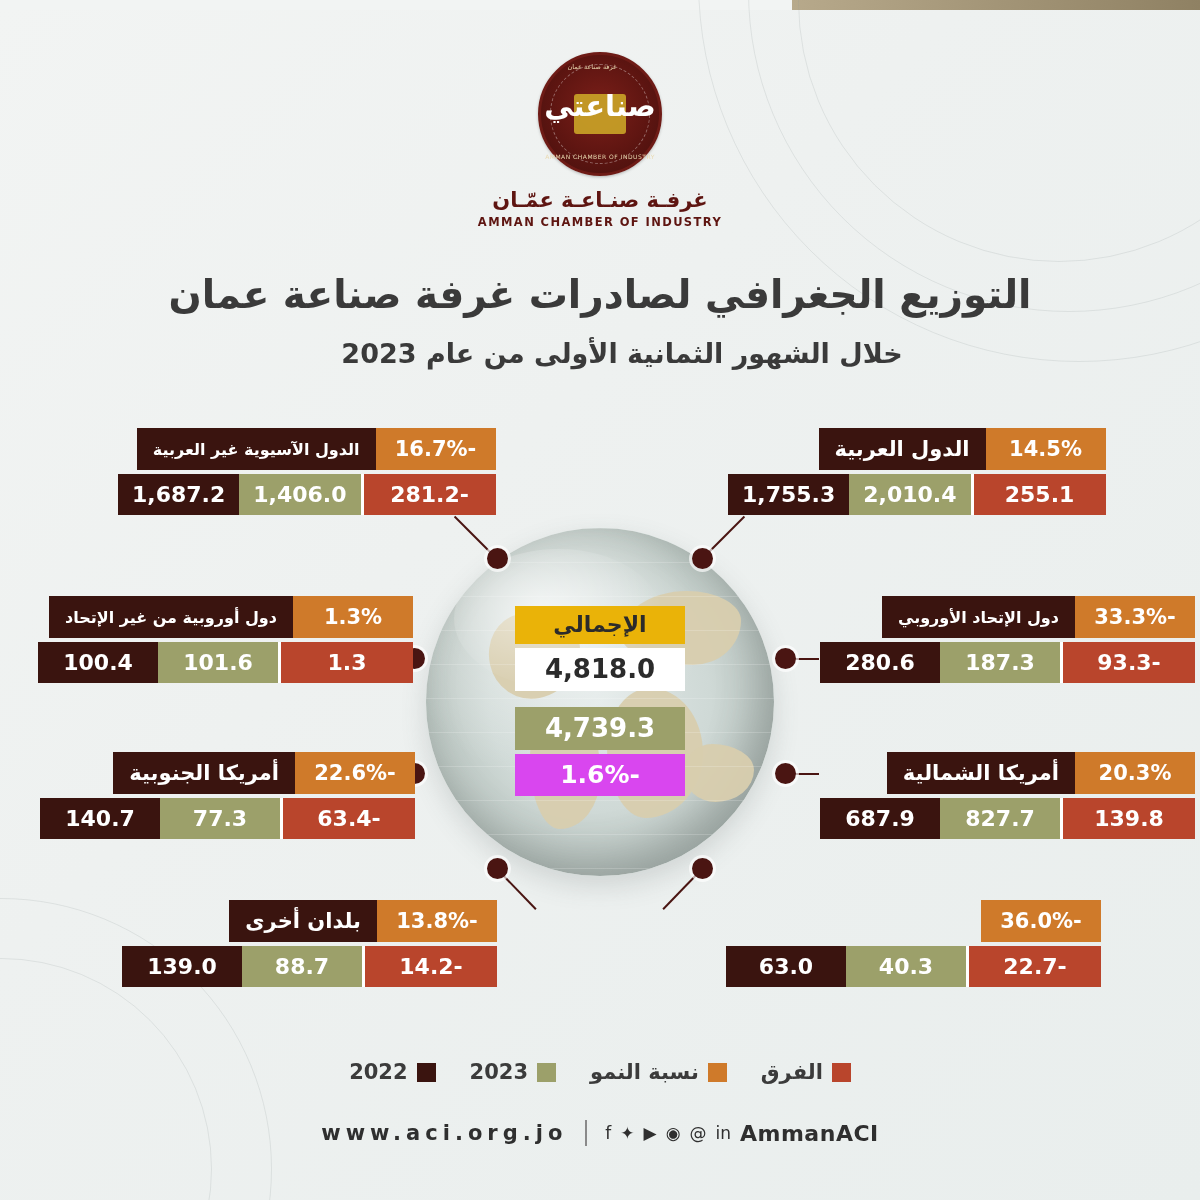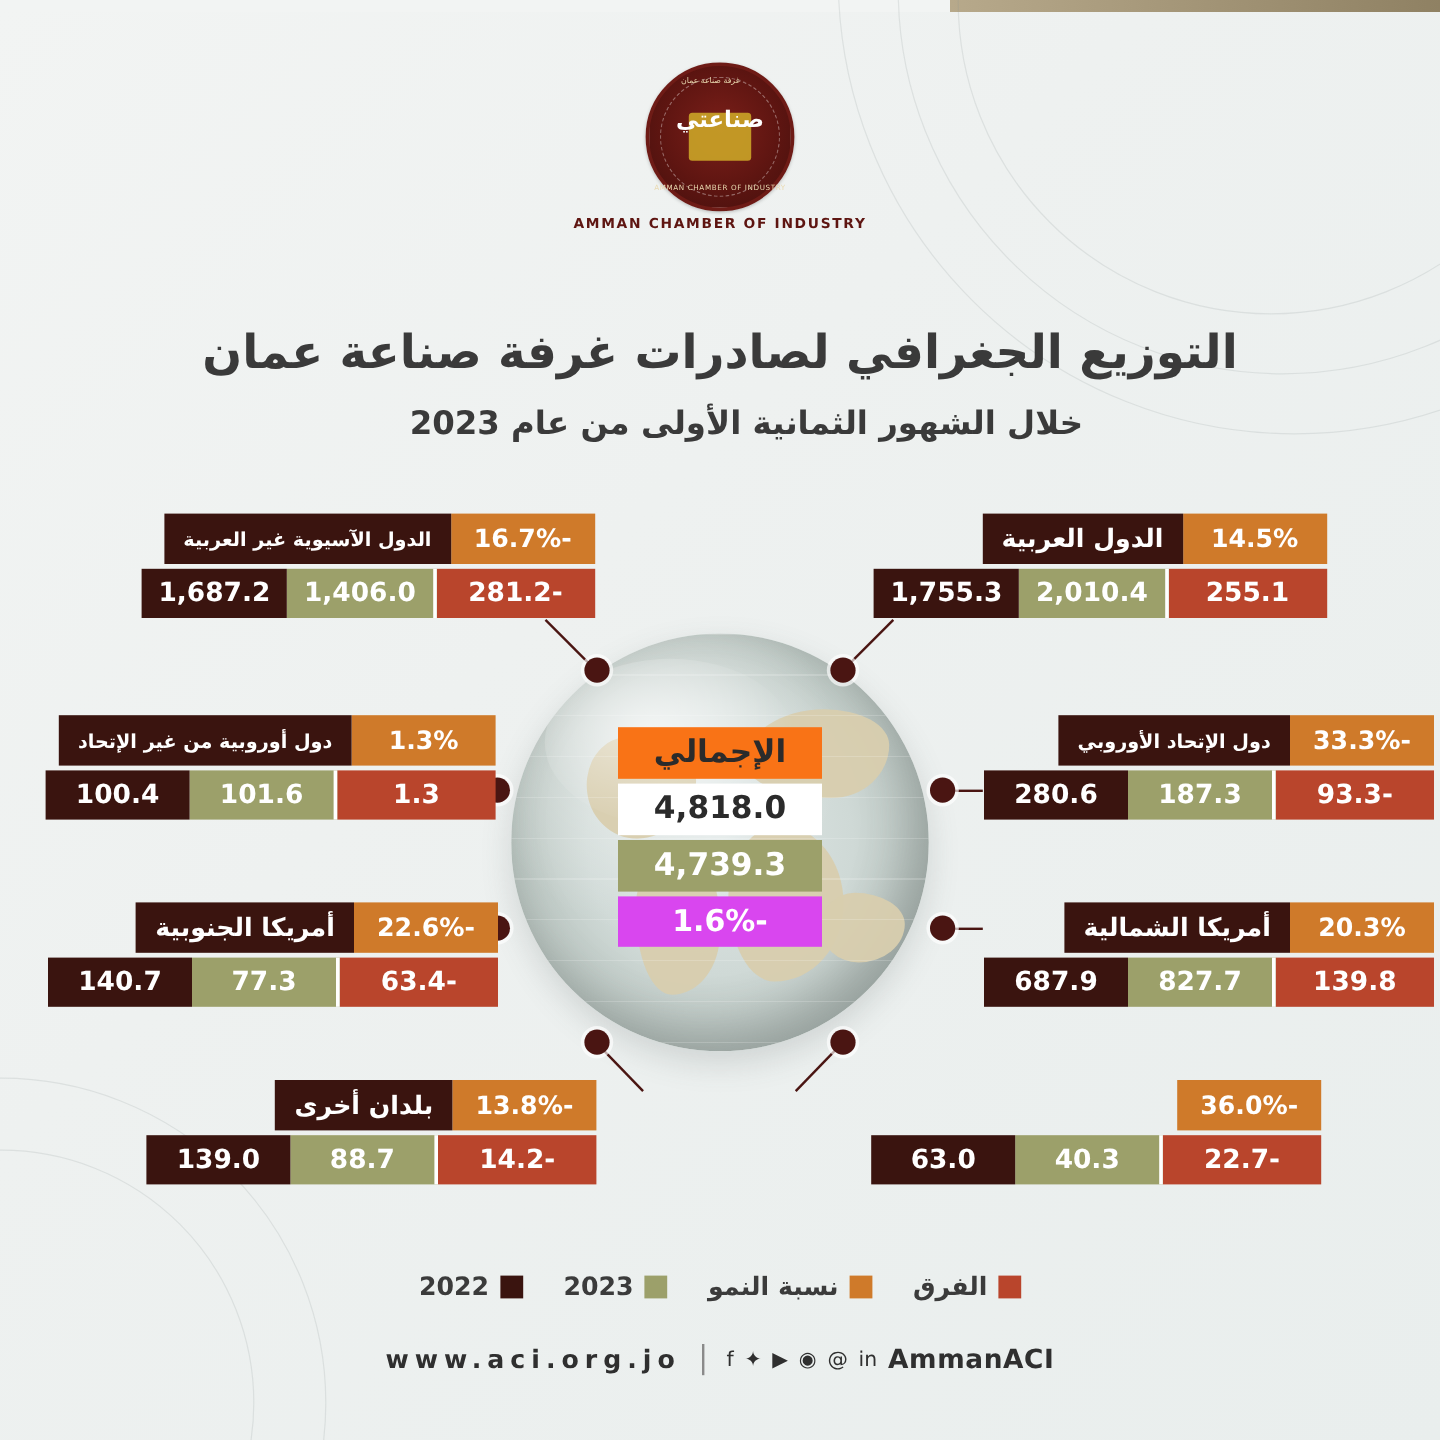--- a/index.html
+++ b/index.html
@@ -21,21 +21,21 @@
 
   
   .logo-wrap{position:absolute;top:52px;left:0;right:0;text-align:center;}
   .seal{width:118px;height:118px;margin:0 auto;border-radius:50%;
     background:radial-gradient(circle at 50% 45%, #7b1f19 0%, #5e1511 55%, #43100d 100%);
     border:3px solid #6e1b16;position:relative;box-shadow:0 1px 3px rgba(0,0,0,.25);}
   .seal .ring{position:absolute;inset:9px;border-radius:50%;border:1px dashed rgba(255,255,255,.35);}
   .seal .sq{position:absolute;left:50%;top:50%;transform:translate(-50%,-50%);
     width:52px;height:40px;background:#c9a227;border-radius:3px;opacity:.92;}
   .seal .word{position:absolute;left:0;right:0;top:34px;text-align:center;color:#fff;
-    font-size:19px;font-weight:bold;letter-spacing:-1px;}
+    font-size:29px;font-weight:bold;letter-spacing:-1px;}
   .seal .tiny{position:absolute;left:0;right:0;bottom:13px;text-align:center;color:#e9d9b0;
     font-size:6px;letter-spacing:.5px;}
   .seal .tinytop{position:absolute;left:0;right:16px;top:8px;text-align:center;color:#e9d9b0;
     font-size:6.5px;letter-spacing:.5px;}
   .logo-ar{margin-top:12px;font-size:21px;font-weight:bold;color:#5e1511;letter-spacing:2px;}
   .logo-en{margin-top:3px;font-size:11.5px;font-weight:bold;color:#5e1511;letter-spacing:1.4px;}
 
   
   .title1{position:absolute;top:272px;left:0;right:0;text-align:center;
     font-size:39px;font-weight:bold;color:#3a3a3a;}
@@ -58,23 +58,23 @@
   .globe .l5{left:74%;top:62%;width:70px;height:58px;}
   .globe .grid{position:absolute;inset:0;border-radius:50%;
     background:
       repeating-linear-gradient(to bottom, rgba(255,255,255,.18) 0 1px, transparent 1px 34px);}
   .globe .shine{position:absolute;left:8%;top:6%;width:60%;height:40%;border-radius:50%;
     background:radial-gradient(ellipse at 40% 40%, rgba(255,255,255,.5), rgba(255,255,255,0) 70%);}
 
   
   .total{position:absolute;left:50%;top:606px;transform:translateX(-50%);
     width:170px;text-align:center;z-index:6;}
-  .total .t-head{background:#f97316;color:#2b2b2b;font-size:26px;font-weight:bold;padding:6px 0 7px;}
+  .total .t-head{background:#eab308;color:#2b2b2b;font-size:22px;font-weight:bold;padding:6px 0 7px;}
   .total .t-a{background:#fff;color:#2b2b2b;font-size:26px;font-weight:bold;padding:6px 0 7px;margin-top:4px;}
-  .total .t-b{background:#9ca06a;color:#fff;font-size:26px;font-weight:bold;padding:6px 0 7px;margin-top:4px;}
+  .total .t-b{background:#9ca06a;color:#fff;font-size:26px;font-weight:bold;padding:6px 0 7px;margin-top:16px;}
   .total .t-c{background:#d946ef;color:#fff;font-size:25px;font-weight:bold;padding:6px 0 7px;margin-top:4px;}
 
   
   .dot{position:absolute;width:21px;height:21px;border-radius:50%;background:#4a1512;z-index:5;
     box-shadow:0 0 0 3px rgba(255,255,255,.65);}
   .line{position:absolute;height:2px;background:#4a1512;z-index:4;transform-origin:0 50%;}
 
   
   .card{position:absolute;z-index:7;}
   .row{display:flex;align-items:stretch;}
@@ -117,20 +117,21 @@
 <div class="arc b2"></div>
 
 <div class="logo-wrap">
   <div class="seal">
     <div class="ring"></div>
     <div class="tinytop">غرفة صناعة عمان</div>
     <div class="sq"></div>
     <div class="word">صناعتي</div>
     <div class="tiny">AMMAN CHAMBER OF INDUSTRY</div>
   </div>
+  <div class="logo-ar">غرفـة صنـاعـة عمّـان</div>
   <div class="logo-en">AMMAN CHAMBER OF INDUSTRY</div>
 </div>
 
 <div class="title1">التوزيع الجغرافي لصادرات غرفة صناعة عمان</div>
 <div class="title2">خلال الشهور الثمانية الأولى من عام 2023</div>
 
 <div class="globe">
   <div class="land l1"></div>
   <div class="land l2"></div>
   <div class="land l3"></div>

